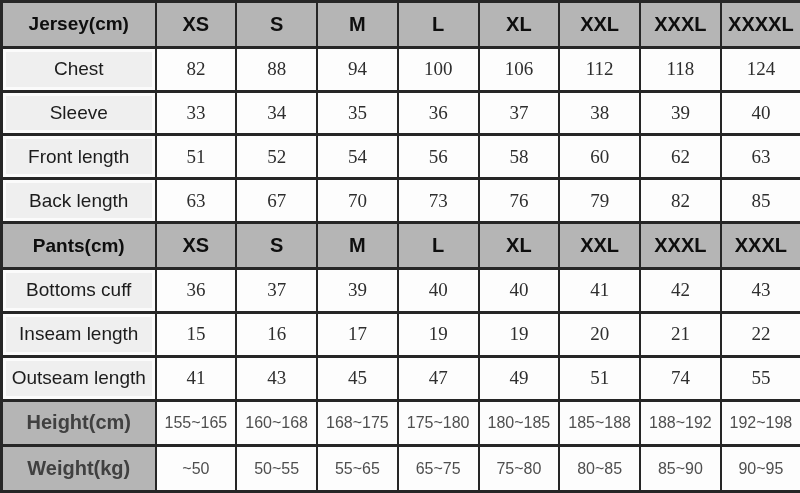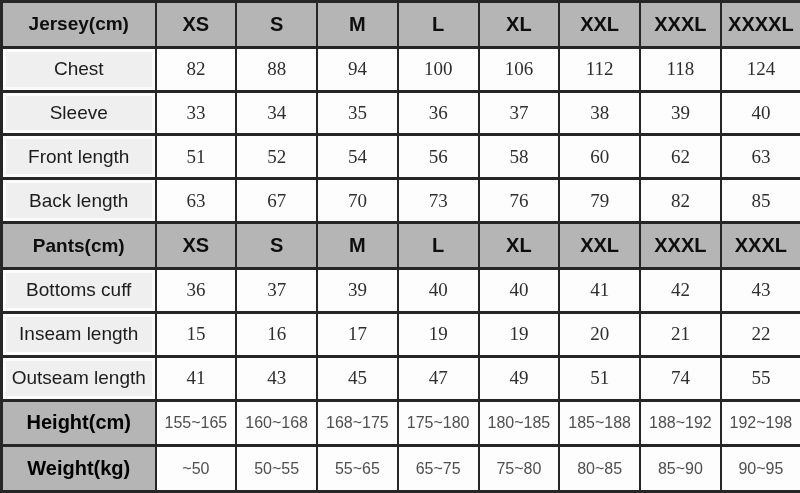--- a/index.html
+++ b/index.html
@@ -56,21 +56,21 @@
   tr.data td.value-cell{
     background:var(--cell-bg);
     color:var(--number-text);
     font-family:"Liberation Serif", serif;
     font-size:19px;
   }
   
   tr.range td.label-cell{
     background:var(--header-bg);
     font-weight:bold;
-    color:#000000;
+    color:#404040;
     font-size:20px;
   }
   tr.range td.value-cell{
     background:var(--cell-bg);
     color:var(--range-text);
     font-size:16px;
     letter-spacing:0px;
   }
 </style>
 </head>

